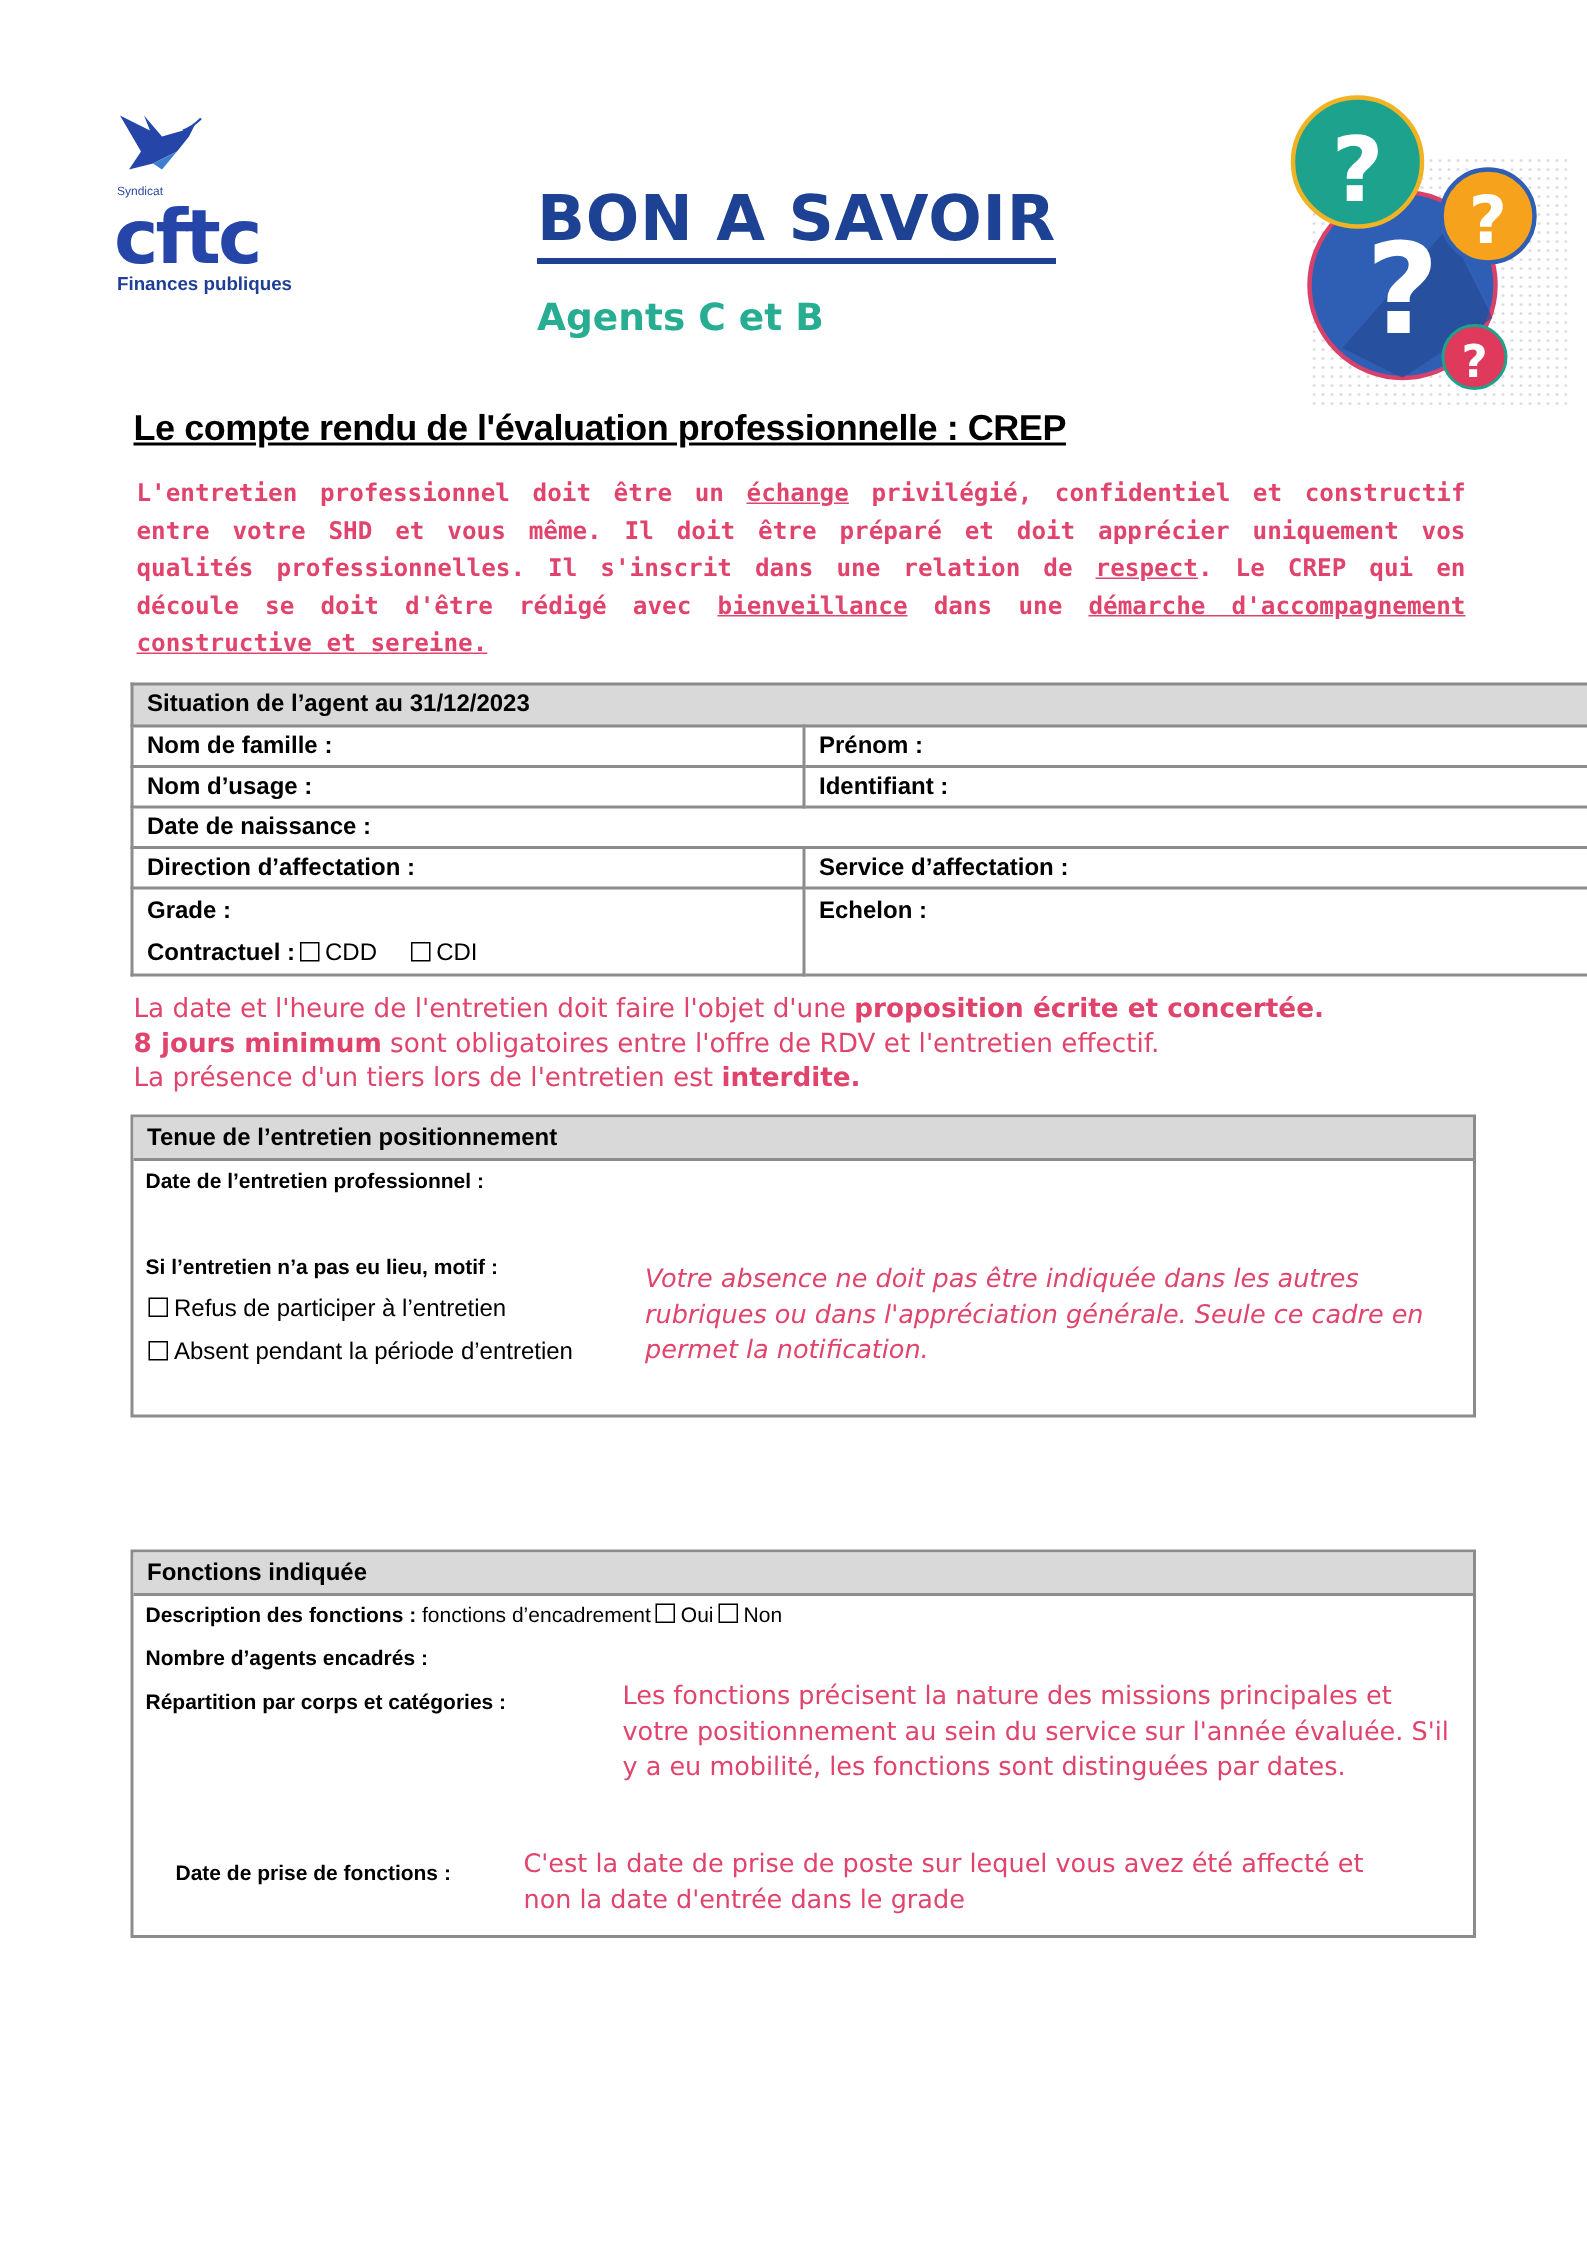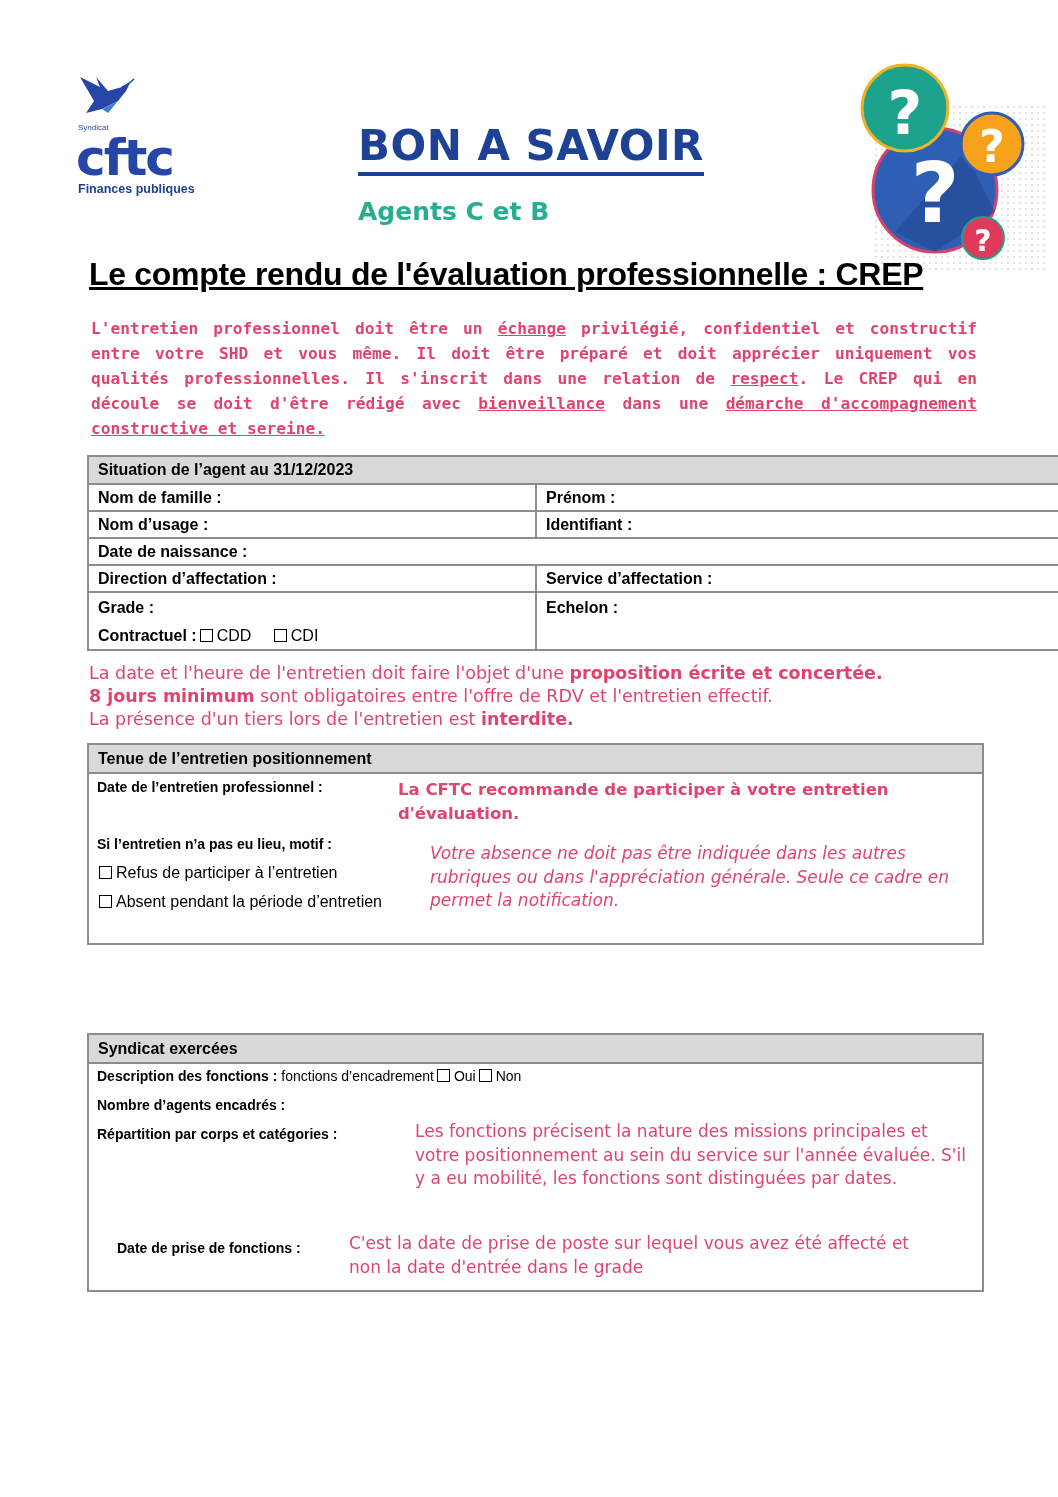--- a/index.html
+++ b/index.html
@@ -10,21 +10,21 @@
   .logo { left: 40px; top: 75px; width: 140px; height: 125px; margin-left: 36px; }
   .logo .syndicat { position: absolute; left: 2px; top: 48px; font-size: 8px; color: #2b49a0; }
   .logo .cftc { position: absolute; left: 0; top: 48px; font-size: 50px; font-weight: bold; color: #2546a8; letter-spacing: -2px; font-family: "DejaVu Sans", sans-serif; }
   .logo .fp { position: absolute; left: 2px; top: 107px; font-size: 12.5px; font-weight: bold; color: #1f3f96; white-space: nowrap; }
 
   .title { left: 358px; top: 120px; font-size: 42px; font-weight: bold; color: #1d4193; font-family: "DejaVu Sans", sans-serif; border-bottom: 4px solid #1d4193; line-height: 52px; letter-spacing: 0.5px; }
   .subtitle { left: 358px; top: 197px; font-size: 25px; font-weight: bold; color: #27ae92; font-family: "DejaVu Sans", sans-serif; }
 
   .qimg { left: 855px; top: 62px; width: 190px; height: 210px; }
 
-  .heading { left: 89px; top: 256px; font-size: 32px; font-weight: bold; text-decoration: underline; white-space: nowrap; letter-spacing: -0.3px; }
+  .heading { left: 89px; top: 272px; font-size: 24px; font-weight: bold; text-decoration: underline; white-space: nowrap; letter-spacing: -0.3px; }
 
   .intro { left: 91px; top: 316px; width: 886px; font-size: 16.2px; font-weight: bold; line-height: 25px; text-align: justify; color: #e0446d; font-family: "DejaVu Sans Mono", monospace; }
   .intro u { text-decoration: underline; }
 
   table.form { position: absolute; border-collapse: collapse; font-size: 16px; }
   table.form td { border: 2px solid #8c8c8c; padding: 0 9px; vertical-align: top; height: 25px; line-height: 25px; font-weight: bold; }
   table.form td.head { background: #d9d9d9; }
   .cb { font-weight: normal; display: inline-block; width: 11px; height: 11px; border: 1px solid #000; margin: 0 4px 0 3px; vertical-align: -1px; }
   .norm { font-weight: normal; }
 
@@ -114,29 +114,28 @@
 
 <div class="abs notes">
   <div><span>La date et l'heure de l'entretien doit faire l'objet d'une </span><b>proposition écrite et concertée.</b></div>
   <div><b>8 jours minimum</b><span> sont obligatoires entre l'offre de RDV et l'entretien effectif.</span></div>
   <div><span>La présence d'un tiers lors de l'entretien est </span><b>interdite.</b></div>
 </div>
 
 <div class="box" style="left:87px; top:743px; width:893px; height:198px;">
   <div class="boxhead">Tenue de l’entretien positionnement</div>
   <div class="lbl" style="left:8px; top:34px;">Date de l’entretien professionnel :</div>
-  <div class="pinknote bold" style="left:309px; top:33px; width:540px;">La CFTC recommande de participer à votre entretien d'évaluation.</div>
   <div class="lbl" style="left:8px; top:91px;">Si l’entretien n’a pas eu lieu, motif :</div>
   <div class="chk" style="left:10px; top:119px;"><span class="cb" style="margin-left:0;"></span><span>Refus de participer à l’entretien</span></div>
   <div class="chk" style="left:10px; top:148px;"><span class="cb" style="margin-left:0;"></span><span>Absent pendant la période d’entretien</span></div>
   <div class="pinknote" style="left:341px; top:97px; width:545px;font-style:italic;">Votre absence ne doit pas être indiquée dans les autres rubriques ou dans l'appréciation générale. Seule ce cadre en permet la notification.</div>
 </div>
 
 <div class="box" style="left:87px; top:1033px; width:893px; height:255px;">
-  <div class="boxhead">Syndicat exercées</div>
+  <div class="boxhead">Fonctions indiquée</div>
   <div class="lbl" style="left:8px; top:33px;">
     <span>Description des fonctions :</span>
     <span class="norm">fonctions d’encadrement</span><span class="cb"></span><span class="norm">Oui</span><span class="cb"></span><span class="norm">Non</span>
   </div>
   <div class="lbl" style="left:8px; top:62px;">Nombre d’agents encadrés :</div>
   <div class="lbl" style="left:8px; top:91px;">Répartition par corps et catégories :</div>
   <div class="pinknote" style="left:326px; top:85px; width:560px;">Les fonctions précisent la nature des missions principales et votre positionnement au sein du service sur l'année évaluée. S'il y a eu mobilité, les fonctions sont distinguées par dates.</div>
   <div class="lbl" style="left:8px; top:205px;margin-left:20px;">Date de prise de fonctions :</div>
   <div class="pinknote" style="left:260px; top:197px; width:590px;">C'est la date de prise de poste sur lequel vous avez été affecté et non la date d'entrée dans le grade</div>
 </div>

